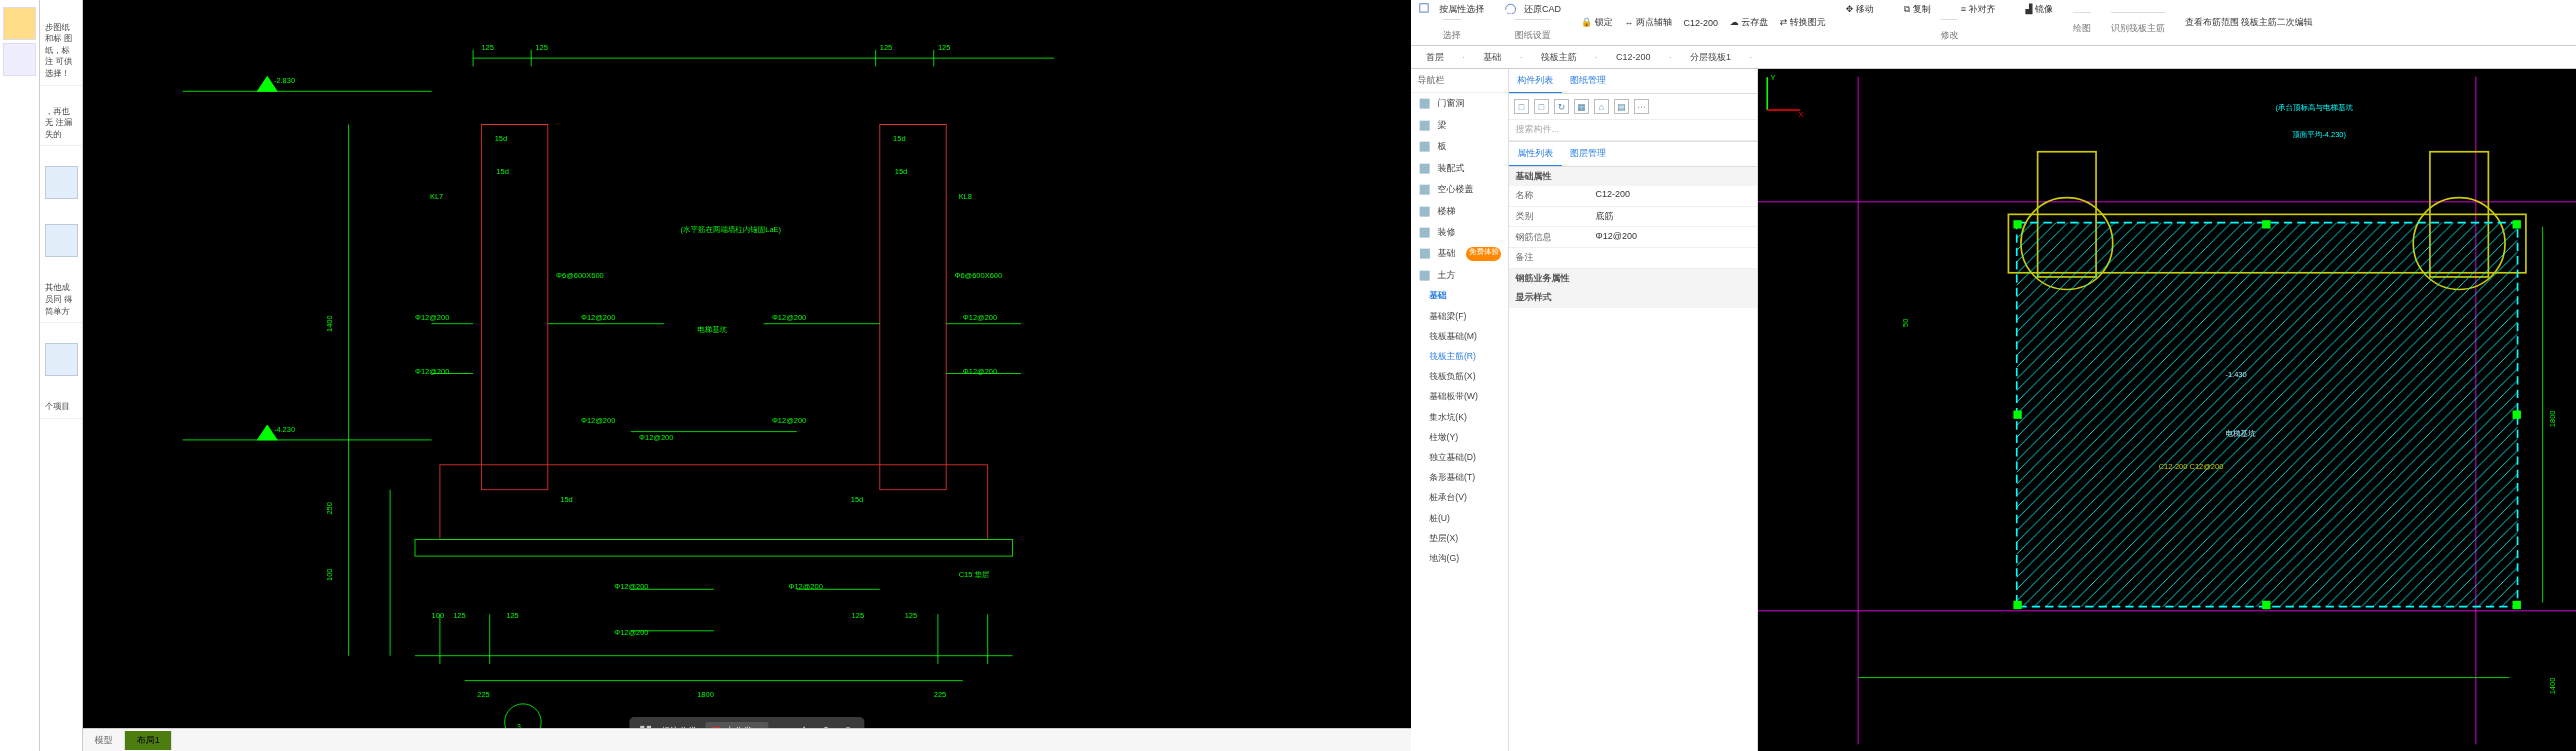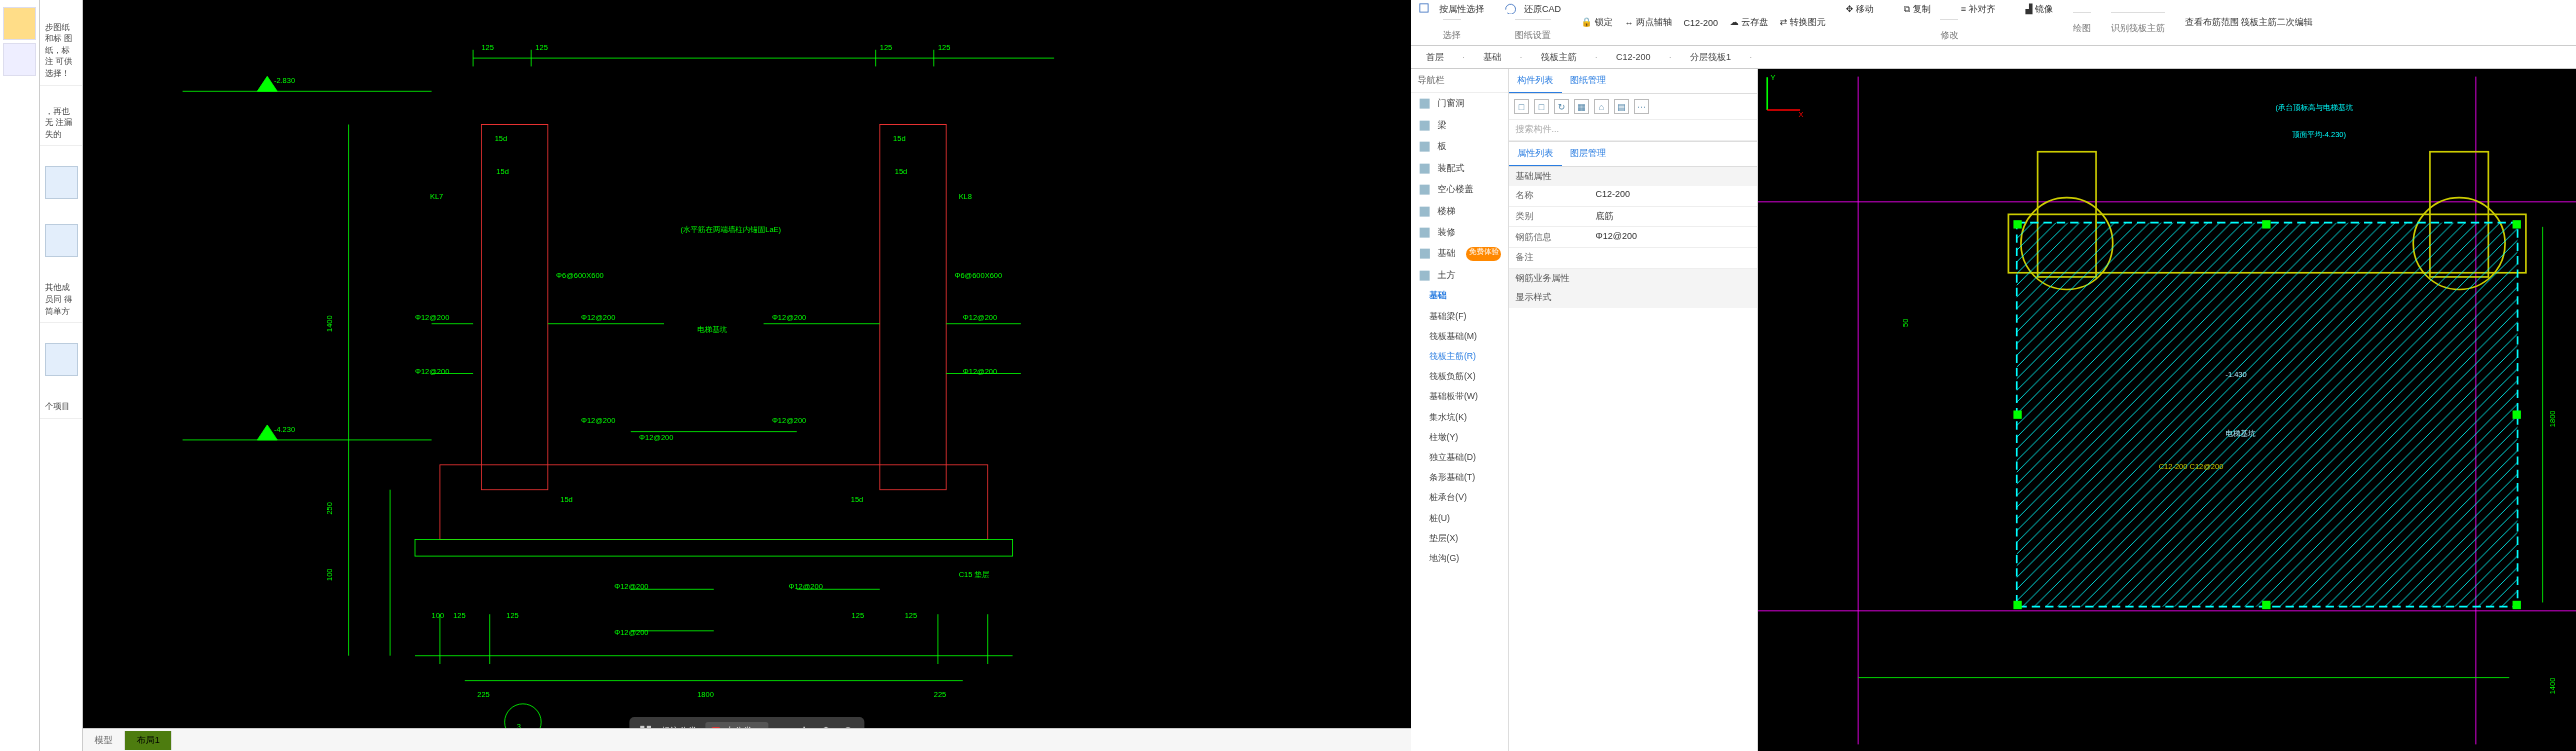--- a/index.html
+++ b/index.html
@@ -47,21 +47,21 @@
 .mid .tabs span{padding:5px 8.3px;color:#2a7de1;border-bottom:1.7px solid transparent}
 .mid .tabs span.on{border-bottom-color:#2a7de1}
 .mid .tools{display:flex;gap:5px;padding:5px;border-bottom:0.8px solid #eee}
 .mid .tools span{width:15px;height:15px;border:0.8px solid #bbb;display:flex;align-items:center;justify-content:center;color:#58a;font-size:9px}
 .mid .search{padding:3.3px 6.6px;color:#aaa;border-bottom:0.8px solid #eee}
 .mid .node{padding:3.3px 6.6px;color:#2a7de1;background:#eef4ff;margin:3.3px}
 .mid .proptabs{display:flex;border-top:0.8px solid #ddd;border-bottom:0.8px solid #ddd}
 .mid .proptabs span{padding:5px 8.3px;color:#2a7de1}
 .mid .proptabs span.on{border-bottom:1.7px solid #2a7de1}
 .mid .props{flex:0 0 141px;overflow:auto}
-.mid .props .grp{background:#f4f4f4;padding:3.3px 6.6px;color:#555;font-weight:normal}
+.mid .props .grp{background:#f4f4f4;padding:3.3px 6.6px;color:#555;font-weight:bold}
 .mid .props .row{display:flex;border-bottom:0.8px solid #eee}
 .mid .props .row .k{width:80px;padding:3.3px 6.6px;color:#666}
 .mid .props .row .v{flex:1;padding:3.3px 6.6px;color:#333}
 
 .canvas2{flex:1;background:#000;position:relative;color:#0f0}
 .canvas2 svg{position:absolute;inset:0;width:100%;height:100%}
 .axis{position:absolute;left:10px;bottom:10px}
 </style>
 </head>
 <body>

